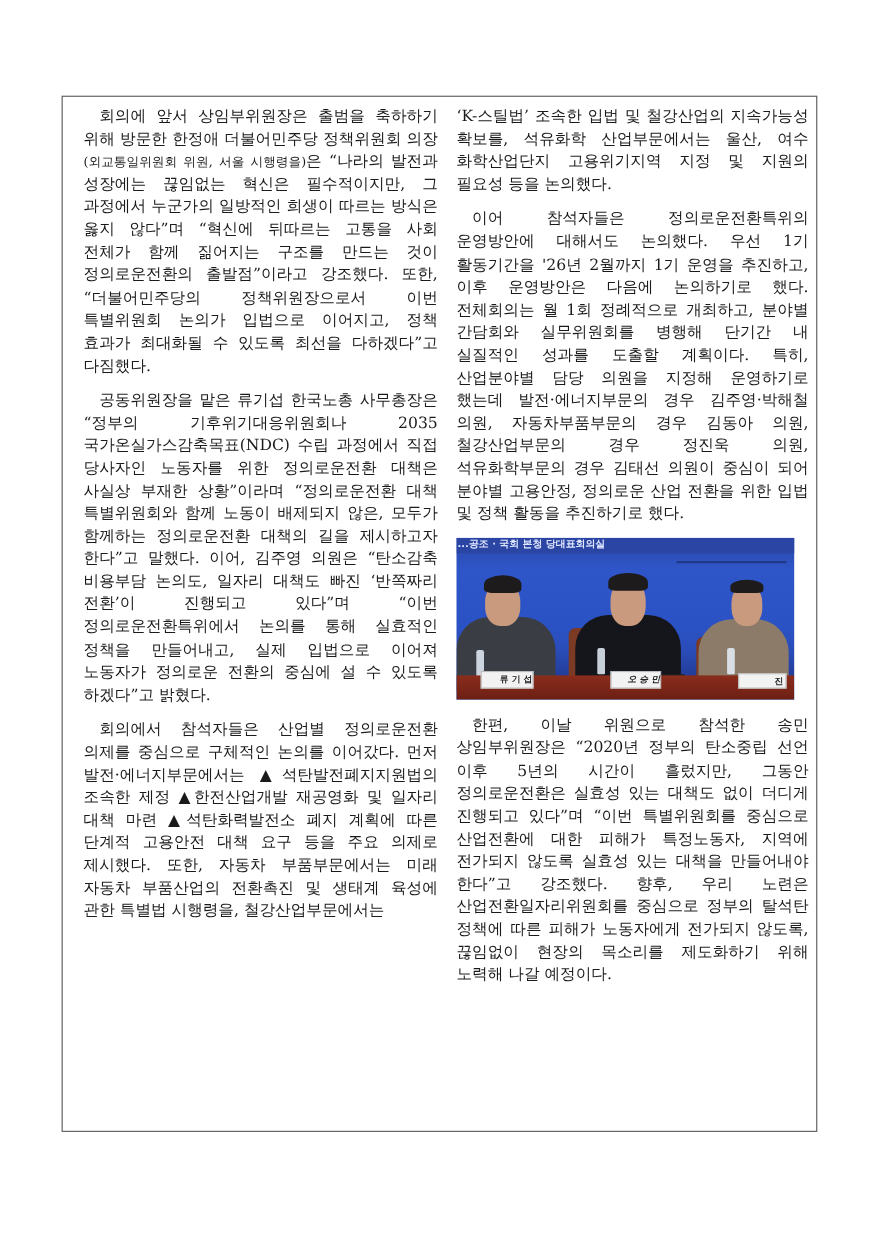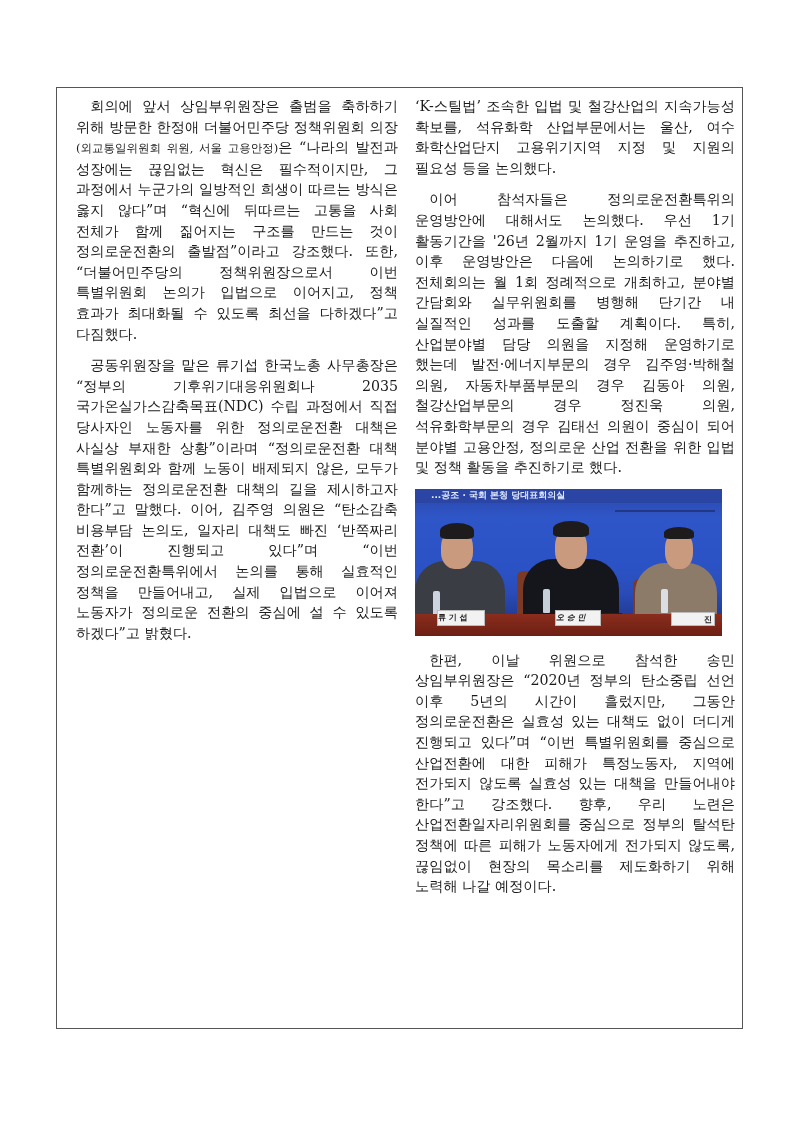--- a/index.html
+++ b/index.html
@@ -19,49 +19,50 @@
   .para { margin: 0 0 11px 0; text-indent: 1em; }
   .small { font-size: 11.5px; }
   .photo {
     position: relative; width: 307px; height: 147px; margin: 4px 0 14px 0;
     overflow: hidden;
     background: linear-gradient(180deg, #2a46a6 0%, #2f56c9 20%, #2b52c4 55%, #2a4cb8 70%, #1c2f7a 100%);
   }
   .photo .banner {
     position: absolute; left: 0; top: 0; width: 100%; height: 14px;
     background: #2a45a3; color: #dfe6ff; font-size: 9px; line-height: 13px;
-    font-family: "DejaVu Sans", sans-serif; font-weight: bold; padding-left: 16px;
+    font-family: "DejaVu Sans", sans-serif; font-weight: bold; padding-left: 1px;
     white-space: nowrap; overflow: hidden;
   }
   .photo .stripe { position: absolute; left: 200px; top: 21px; width: 100px; height: 2px; background: #1b2d6e; opacity: .7; }
   .person { position: absolute; }
   .head { position: absolute; border-radius: 45% 45% 42% 42%; background: #c99a7e; }
   .hair { position: absolute; border-radius: 50% 50% 20% 20%; background: #1d1b1c; }
   .body { position: absolute; border-radius: 30px 30px 4px 4px; }
   .chair { position: absolute; background: #7a3a24; border-radius: 6px 6px 0 0; }
   .table {
     position: absolute; left: 0; bottom: 0; width: 100%; height: 22px;
     background: linear-gradient(180deg, #8a2d1c 0%, #6d1f14 100%);
   }
   .plate {
     position: absolute; bottom: 10px; height: 14px; background: #f2f2f2;
     border: 1px solid #bbb; font-family: "DejaVu Sans", sans-serif; font-size: 8px;
-    line-height: 14px; text-align: left; color: #222; font-weight: bold;
+    line-height: 14px; text-align: right; color: #222; font-weight: bold;
   }
   .bottle { position: absolute; width: 7px; height: 24px; background: rgba(230,240,250,.85); border-radius: 2px 2px 1px 1px; }
   .mic { position: absolute; width: 22px; height: 10px; background: #222; border-radius: 2px; }
 </style>
 </head>
 <body>
 
 <div class="frame">
 
   <div class="col col-left">
-    <p class="para"><span>회의에 앞서 상임부위원장은 출범을 축하하기 위해 방문한 한정애 더불어민주당 정책위원회 의장</span><span class="small">(외교통일위원회 위원, 서울 고용안정)</span><span>은 “나라의 발전과 성장에는 끊임없는 혁신은 필수적이지만, 그 과정에서 누군가의 일방적인 희생이 따르는 방식은 옳지 않다”며 “혁신에 뒤따르는 고통을 사회 전체가 함께 짊어지는 구조를 만드는 것이 정의로운전환의 출발점”이라고 강조했다. 또한, “더불어민주당의 정책위원장으로서 이번 특별위원회 논의가 입법으로 이어지고, 정책 효과가 최대화될 수 있도록 최선을 다하겠다”고 다짐했다.</span></p>
+    <p class="para"><span>회의에 앞서 상임부위원장은 출범을 축하하기 위해 방문한 한정애 더불어민주당 정책위원회 의장</span><span class="small">(외교통일위원회 위원, 서울 시행령을)</span><span>은 “나라의 발전과 성장에는 끊임없는 혁신은 필수적이지만, 그 과정에서 누군가의 일방적인 희생이 따르는 방식은 옳지 않다”며 “혁신에 뒤따르는 고통을 사회 전체가 함께 짊어지는 구조를 만드는 것이 정의로운전환의 출발점”이라고 강조했다. 또한, “더불어민주당의 정책위원장으로서 이번 특별위원회 논의가 입법으로 이어지고, 정책 효과가 최대화될 수 있도록 최선을 다하겠다”고 다짐했다.</span></p>
     <p class="para">공동위원장을 맡은 류기섭 한국노총 사무총장은 “정부의 기후위기대응위원회나 2035 국가온실가스감축목표(NDC) 수립 과정에서 직접 당사자인 노동자를 위한 정의로운전환 대책은 사실상 부재한 상황”이라며 “정의로운전환 대책 특별위원회와 함께 노동이 배제되지 않은, 모두가 함께하는 정의로운전환 대책의 길을 제시하고자 한다”고 말했다. 이어, 김주영 의원은 “탄소감축 비용부담 논의도, 일자리 대책도 빠진 ‘반쪽짜리 전환’이 진행되고 있다”며 “이번 정의로운전환특위에서 논의를 통해 실효적인 정책을 만들어내고, 실제 입법으로 이어져 노동자가 정의로운 전환의 중심에 설 수 있도록 하겠다”고 밝혔다.</p>
+    <p class="para">회의에서 참석자들은 산업별 정의로운전환 의제를 중심으로 구체적인 논의를 이어갔다. 먼저 발전·에너지부문에서는 ▲석탄발전폐지지원법의 조속한 제정 ▲한전산업개발 재공영화 및 일자리 대책 마련 ▲석탄화력발전소 폐지 계획에 따른 단계적 고용안전 대책 요구 등을 주요 의제로 제시했다. 또한, 자동차 부품부문에서는 미래 자동차 부품산업의 전환촉진 및 생태계 육성에 관한 특별법 시행령을, 철강산업부문에서는</p>
   </div>
 
   <div class="col col-right">
     <p class="para" style="text-indent:0">‘K-스틸법’ 조속한 입법 및 철강산업의 지속가능성 확보를, 석유화학 산업부문에서는 울산, 여수 화학산업단지 고용위기지역 지정 및 지원의 필요성 등을 논의했다.</p>
     <p class="para">이어 참석자들은 정의로운전환특위의 운영방안에 대해서도 논의했다. 우선 1기 활동기간을 '26년 2월까지 1기 운영을 추진하고, 이후 운영방안은 다음에 논의하기로 했다. 전체회의는 월 1회 정례적으로 개최하고, 분야별 간담회와 실무위원회를 병행해 단기간 내 실질적인 성과를 도출할 계획이다. 특히, 산업분야별 담당 의원을 지정해 운영하기로 했는데 발전·에너지부문의 경우 김주영·박해철 의원, 자동차부품부문의 경우 김동아 의원, 철강산업부문의 경우 정진욱 의원, 석유화학부문의 경우 김태선 의원이 중심이 되어 분야별 고용안정, 정의로운 산업 전환을 위한 입법 및 정책 활동을 추진하기로 했다.</p>
 
     <div class="photo">
       <div class="banner">...공조 · 국회 본청 당대표회의실</div>
       <div class="stripe"></div>
 

